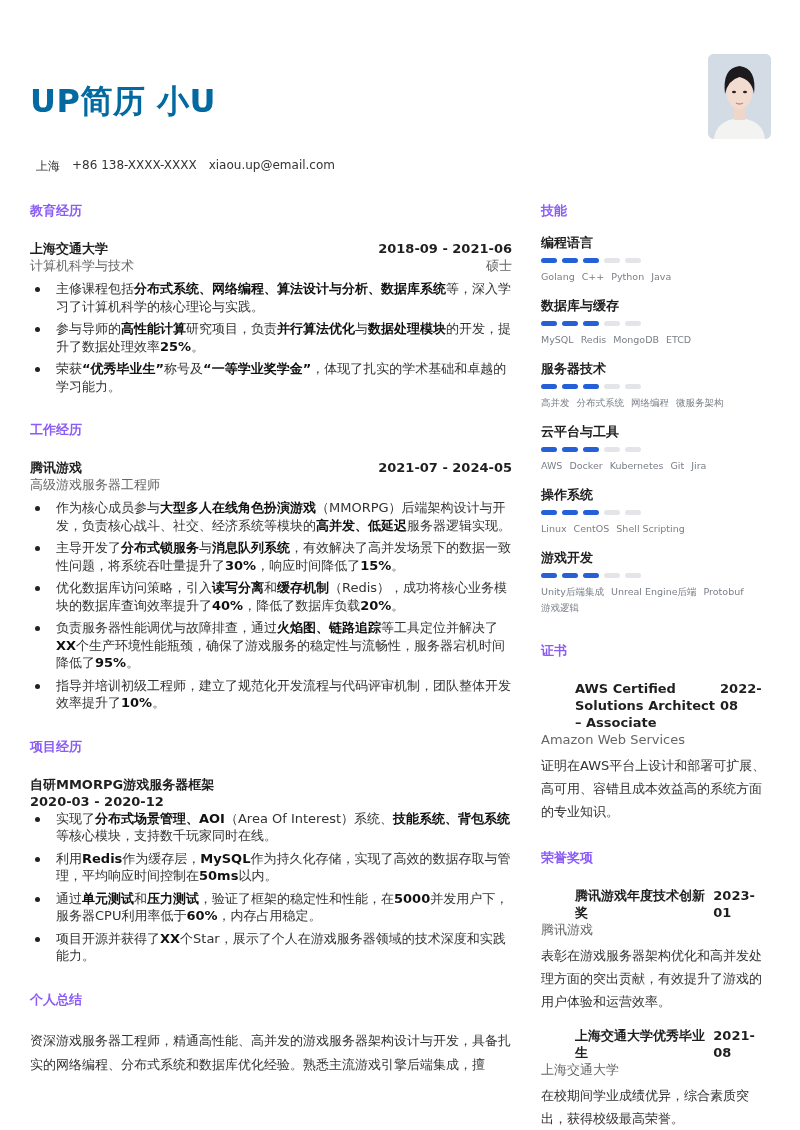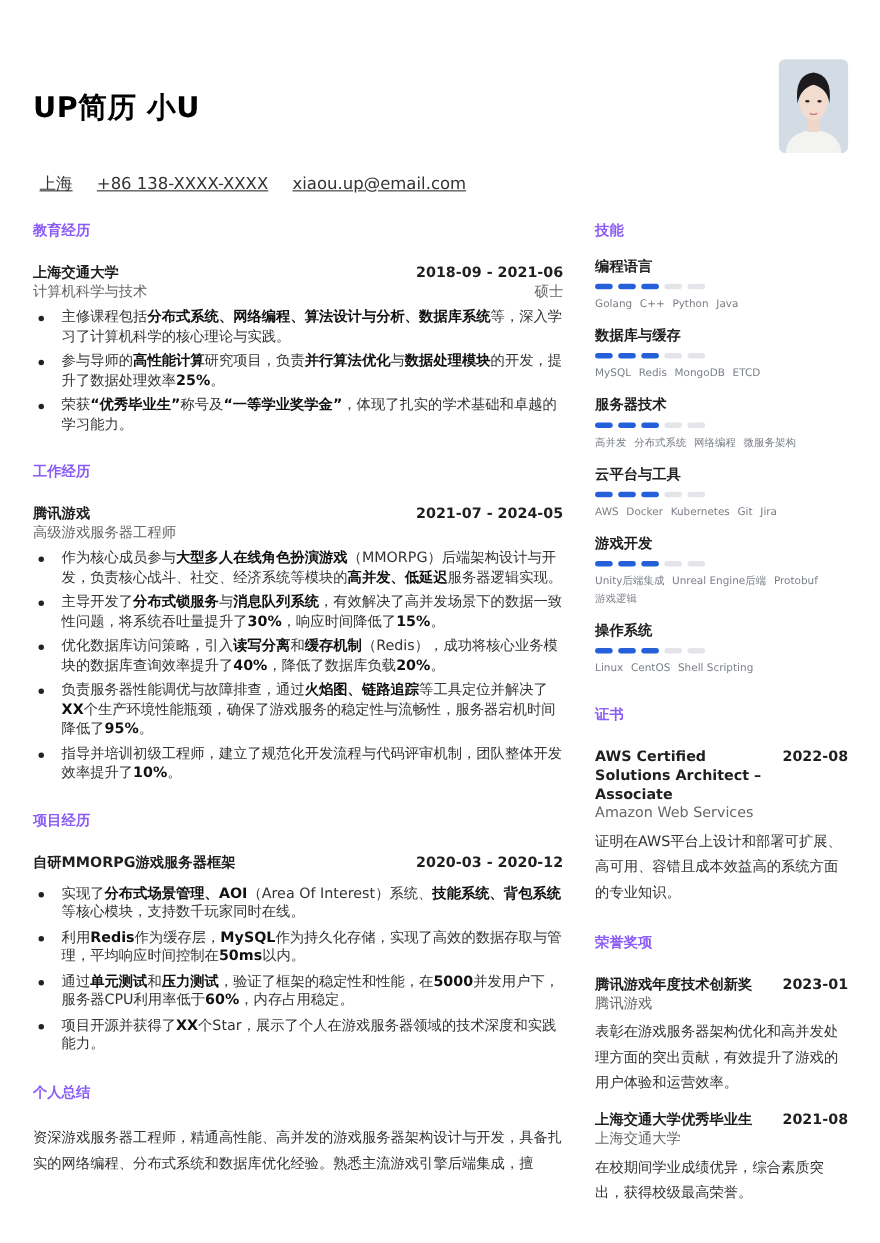--- a/index.html
+++ b/index.html
@@ -1,39 +1,39 @@
 <!DOCTYPE html>
 <html><head>
   <meta charset="utf-8">
   <style>
     * { box-sizing: border-box; margin: 0; padding: 0; }
     html, body { width: 800px; height: 1130px; overflow: hidden; background: #fff; }
     body { font-family: "DejaVu Sans", "Liberation Sans", sans-serif; color: #222; position: relative; }
     .header { position: absolute; left: 0; top: 0; width: 800px; height: 190px; }
-    .name { position: absolute; left: 30px; top: 80px; font-size: 26px; font-weight: 700; color: #000000; letter-spacing: 0.5px; }
+    .name { position: absolute; left: 30px; top: 80px; font-size: 32px; font-weight: 700; color: #0369a1; letter-spacing: 0.5px; }
     .photo { position: absolute; left: 708px; top: 54px; width: 63px; height: 85px; border-radius: 6px; overflow: hidden; background: linear-gradient(180deg,#c9d3df 0%,#dbe2ea 100%); }
-    .contacts { position: absolute; left: 36px; top: 158px; display: flex; gap: 22px; font-size: 15px; color: #333; text-decoration: underline; }
+    .contacts { position: absolute; left: 36px; top: 158px; display: flex; gap: 12px; font-size: 12px; color: #333; }
     .col-left { position: absolute; left: 30px; top: 200px; width: 482px; }
     .col-right { position: absolute; left: 541px; top: 200px; width: 230px; }
     .sec-title { font-size: 13px; font-weight: 700; color: #8b5cf6; margin-bottom: 18px; height: 22px; line-height: 22px; }
     .entry-head { display: flex; justify-content: space-between; font-size: 13px; font-weight: 700; color: #1f1f1f; line-height: 17px; }
     .entry-sub { display: flex; justify-content: space-between; font-size: 13px; color: #666; line-height: 17px; margin-bottom: 6px; }
     ul.bullets { list-style: none; }
     ul.bullets li { position: relative; padding-left: 26px; font-size: 13px; line-height: 17.5px; color: #333; margin-bottom: 5px; }
     ul.bullets li::before { content: ""; position: absolute; left: 5px; top: 7px; width: 5px; height: 5px; border-radius: 50%; background: #222; }
     ul.bullets li b { color: #111; }
     .section { margin-bottom: 24px; }
     .summary { font-size: 13px; line-height: 24px; color: #333; }
     .skill { margin-bottom: 12px; }
     .skill-name { font-size: 13px; font-weight: 700; color: #1f1f1f; line-height: 18px; margin-bottom: 6px; }
     .bars { display: flex; gap: 5px; margin-bottom: 6px; }
     .bar { width: 16px; height: 5px; border-radius: 3px; background: #e3e5e8; }
     .bar.on { background: #2560d9; }
     .tags { display: flex; flex-wrap: wrap; gap: 0 7px; font-size: 9.5px; color: #7a7f87; line-height: 16px; }
-    .r-head { display: flex; justify-content: space-between; font-size: 13px; font-weight: 700; color: #1f1f1f; line-height: 17px; }
+    .r-head { display: flex; justify-content: space-between; font-size: 13px; font-weight: 700; color: #1f1f1f; line-height: 17px; margin-left: 34px; }
     .r-org { font-size: 13px; color: #666; line-height: 17px; margin-bottom: 6px; }
     .r-desc { font-size: 13px; color: #333; line-height: 23px; }
   </style>
 </head>
 <body>
 
 <div class="header">
   <div class="name">UP简历 小U</div>
   <div class="photo">
     <svg width="63" height="85" viewBox="0 0 63 85">
@@ -86,21 +86,21 @@
         <li>作为核心成员参与<b>大型多人在线角色扮演游戏</b>（MMORPG）后端架构设计与开发，负责核心战斗、社交、经济系统等模块的<b>高并发、低延迟</b>服务器逻辑实现。</li>
         <li>主导开发了<b>分布式锁服务</b>与<b>消息队列系统</b>，有效解决了高并发场景下的数据一致性问题，将系统吞吐量提升了<b>30%</b>，响应时间降低了<b>15%</b>。</li>
         <li>优化数据库访问策略，引入<b>读写分离</b>和<b>缓存机制</b>（Redis），成功将核心业务模块的数据库查询效率提升了<b>40%</b>，降低了数据库负载<b>20%</b>。</li>
         <li>负责服务器性能调优与故障排查，通过<b>火焰图、链路追踪</b>等工具定位并解决了<b>XX</b>个生产环境性能瓶颈，确保了游戏服务的稳定性与流畅性，服务器宕机时间降低了<b>95%</b>。</li>
         <li>指导并培训初级工程师，建立了规范化开发流程与代码评审机制，团队整体开发效率提升了<b>10%</b>。</li>
       </ul>
   </div>
 
   <div class="section">
     <div class="sec-title">项目经历</div>
-    <div class="entry-head" style="margin-bottom:11px;">
+    <div class="entry-head" style="margin-bottom:0;flex-direction:column;">
       <span>自研MMORPG游戏服务器框架</span>
       <span>2020-03 - 2020-12</span>
     </div>
     <ul class="bullets">
         <li>实现了<b>分布式场景管理、AOI</b>（Area Of Interest）系统、<b>技能系统、背包系统</b>等核心模块，支持数千玩家同时在线。</li>
         <li>利用<b>Redis</b>作为缓存层，<b>MySQL</b>作为持久化存储，实现了高效的数据存取与管理，平均响应时间控制在<b>50ms</b>以内。</li>
         <li>通过<b>单元测试</b>和<b>压力测试</b>，验证了框架的稳定性和性能，在<b>5000</b>并发用户下，服务器CPU利用率低于<b>60%</b>，内存占用稳定。</li>
         <li>项目开源并获得了<b>XX</b>个Star，展示了个人在游戏服务器领域的技术深度和实践能力。</li>
       </ul>
   </div>
@@ -174,48 +174,48 @@
           </div>
           <div class="tags">
             <span>AWS</span>
             <span>Docker</span>
             <span>Kubernetes</span>
             <span>Git</span>
             <span>Jira</span>
           </div>
         </div>
         <div class="skill">
+          <div class="skill-name">操作系统</div>
+          <div class="bars">
+            <span class="bar on"></span>
+            <span class="bar on"></span>
+            <span class="bar on"></span>
+            <span class="bar"></span>
+            <span class="bar"></span>
+          </div>
+          <div class="tags">
+            <span>Linux</span>
+            <span>CentOS</span>
+            <span>Shell Scripting</span>
+          </div>
+        </div>
+        <div class="skill">
           <div class="skill-name">游戏开发</div>
           <div class="bars">
             <span class="bar on"></span>
             <span class="bar on"></span>
             <span class="bar on"></span>
             <span class="bar"></span>
             <span class="bar"></span>
           </div>
           <div class="tags">
             <span>Unity后端集成</span>
             <span>Unreal Engine后端</span>
             <span>Protobuf</span>
             <span>游戏逻辑</span>
-          </div>
-        </div>
-        <div class="skill">
-          <div class="skill-name">操作系统</div>
-          <div class="bars">
-            <span class="bar on"></span>
-            <span class="bar on"></span>
-            <span class="bar on"></span>
-            <span class="bar"></span>
-            <span class="bar"></span>
-          </div>
-          <div class="tags">
-            <span>Linux</span>
-            <span>CentOS</span>
-            <span>Shell Scripting</span>
           </div>
         </div>
       </div>
   </div>
 
   <div class="section" style="margin-top:14px;">
     <div class="sec-title">证书</div>
     <div class="r-head">
       <span style="width:170px;">AWS Certified Solutions Architect – Associate</span>
       <span>2022-08</span>

